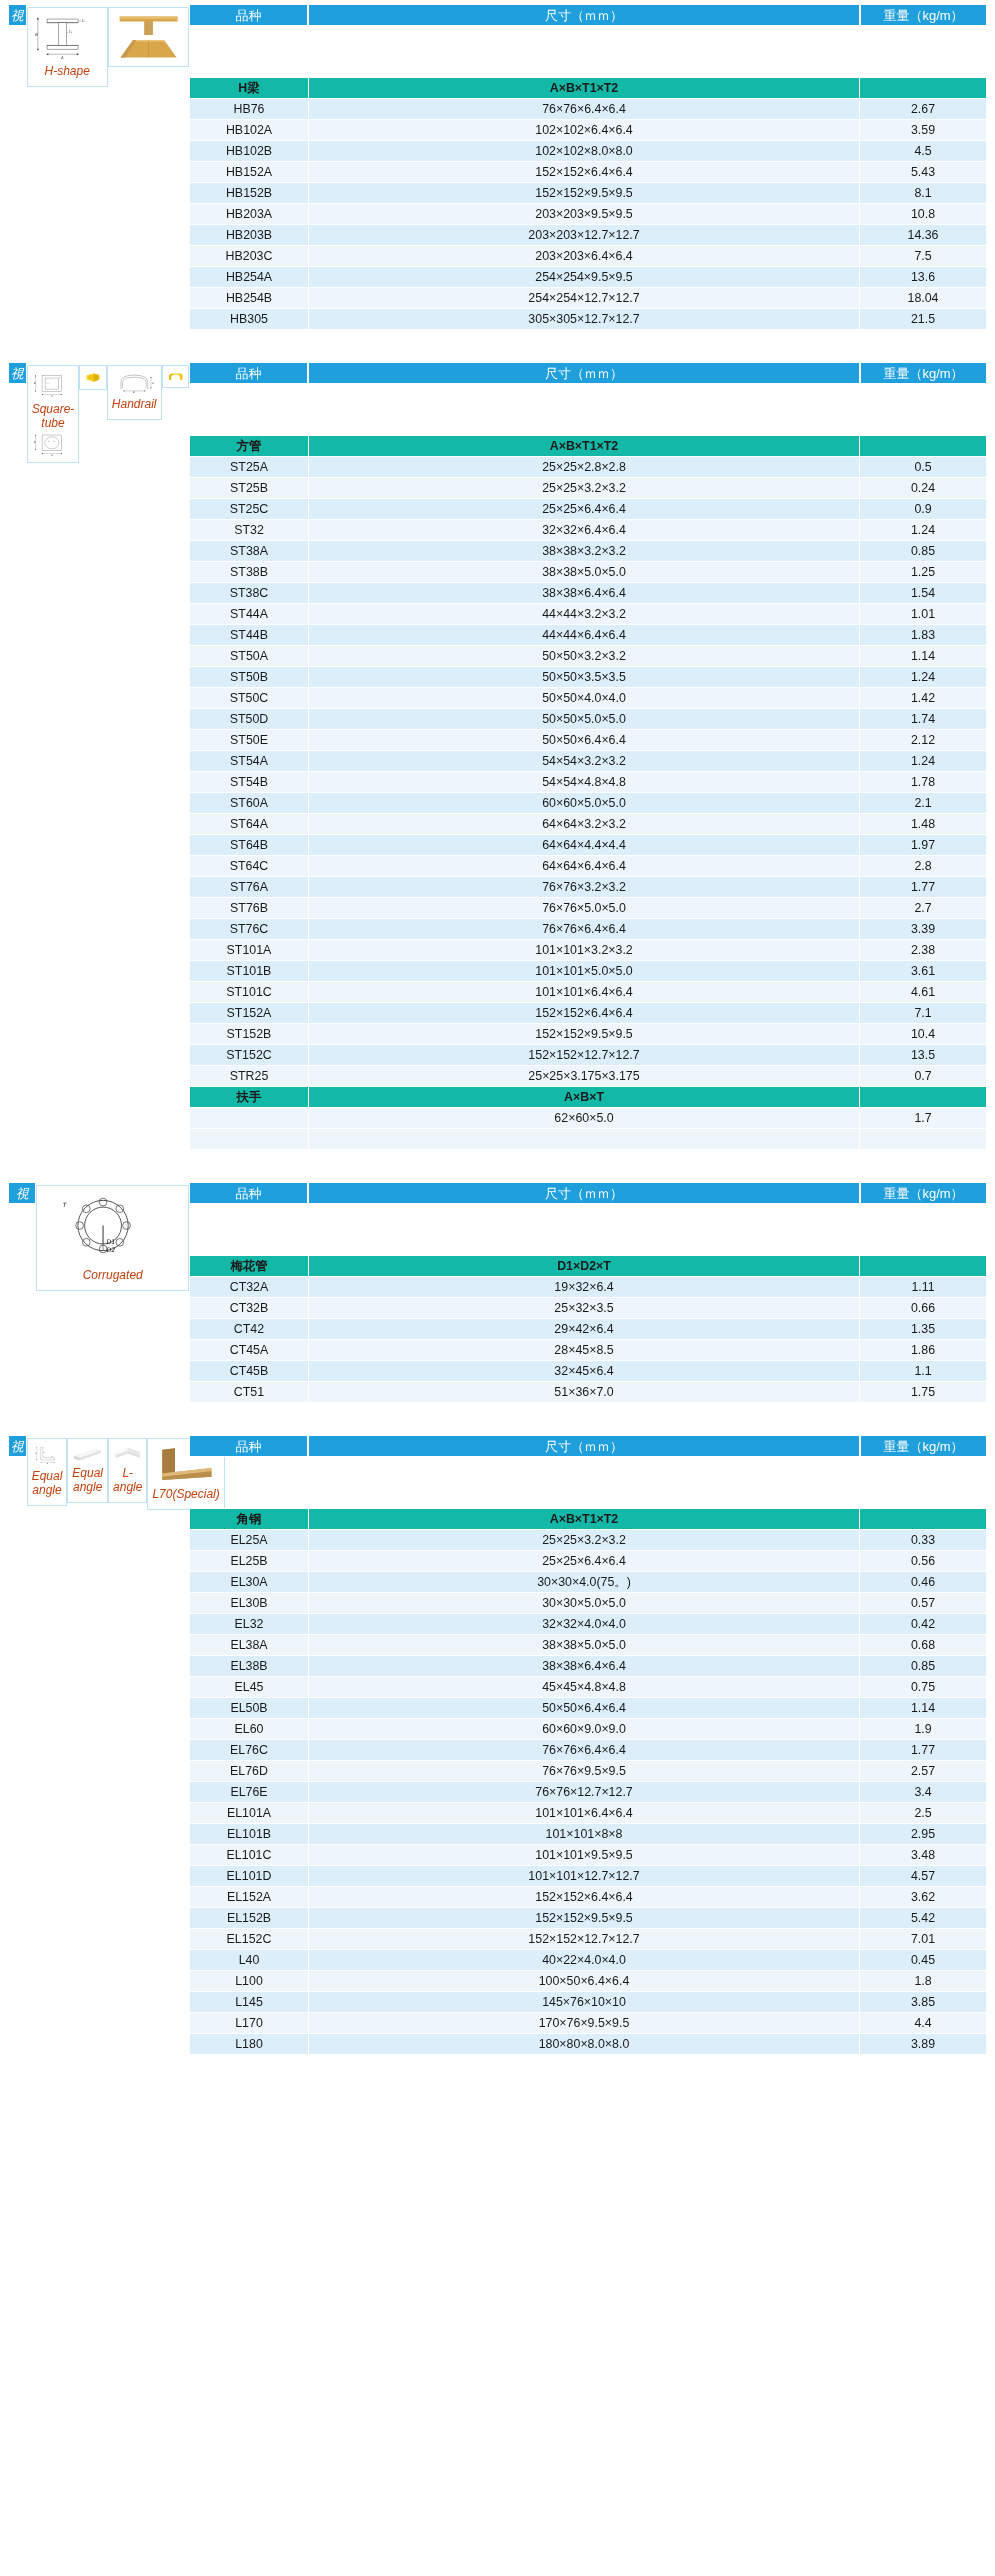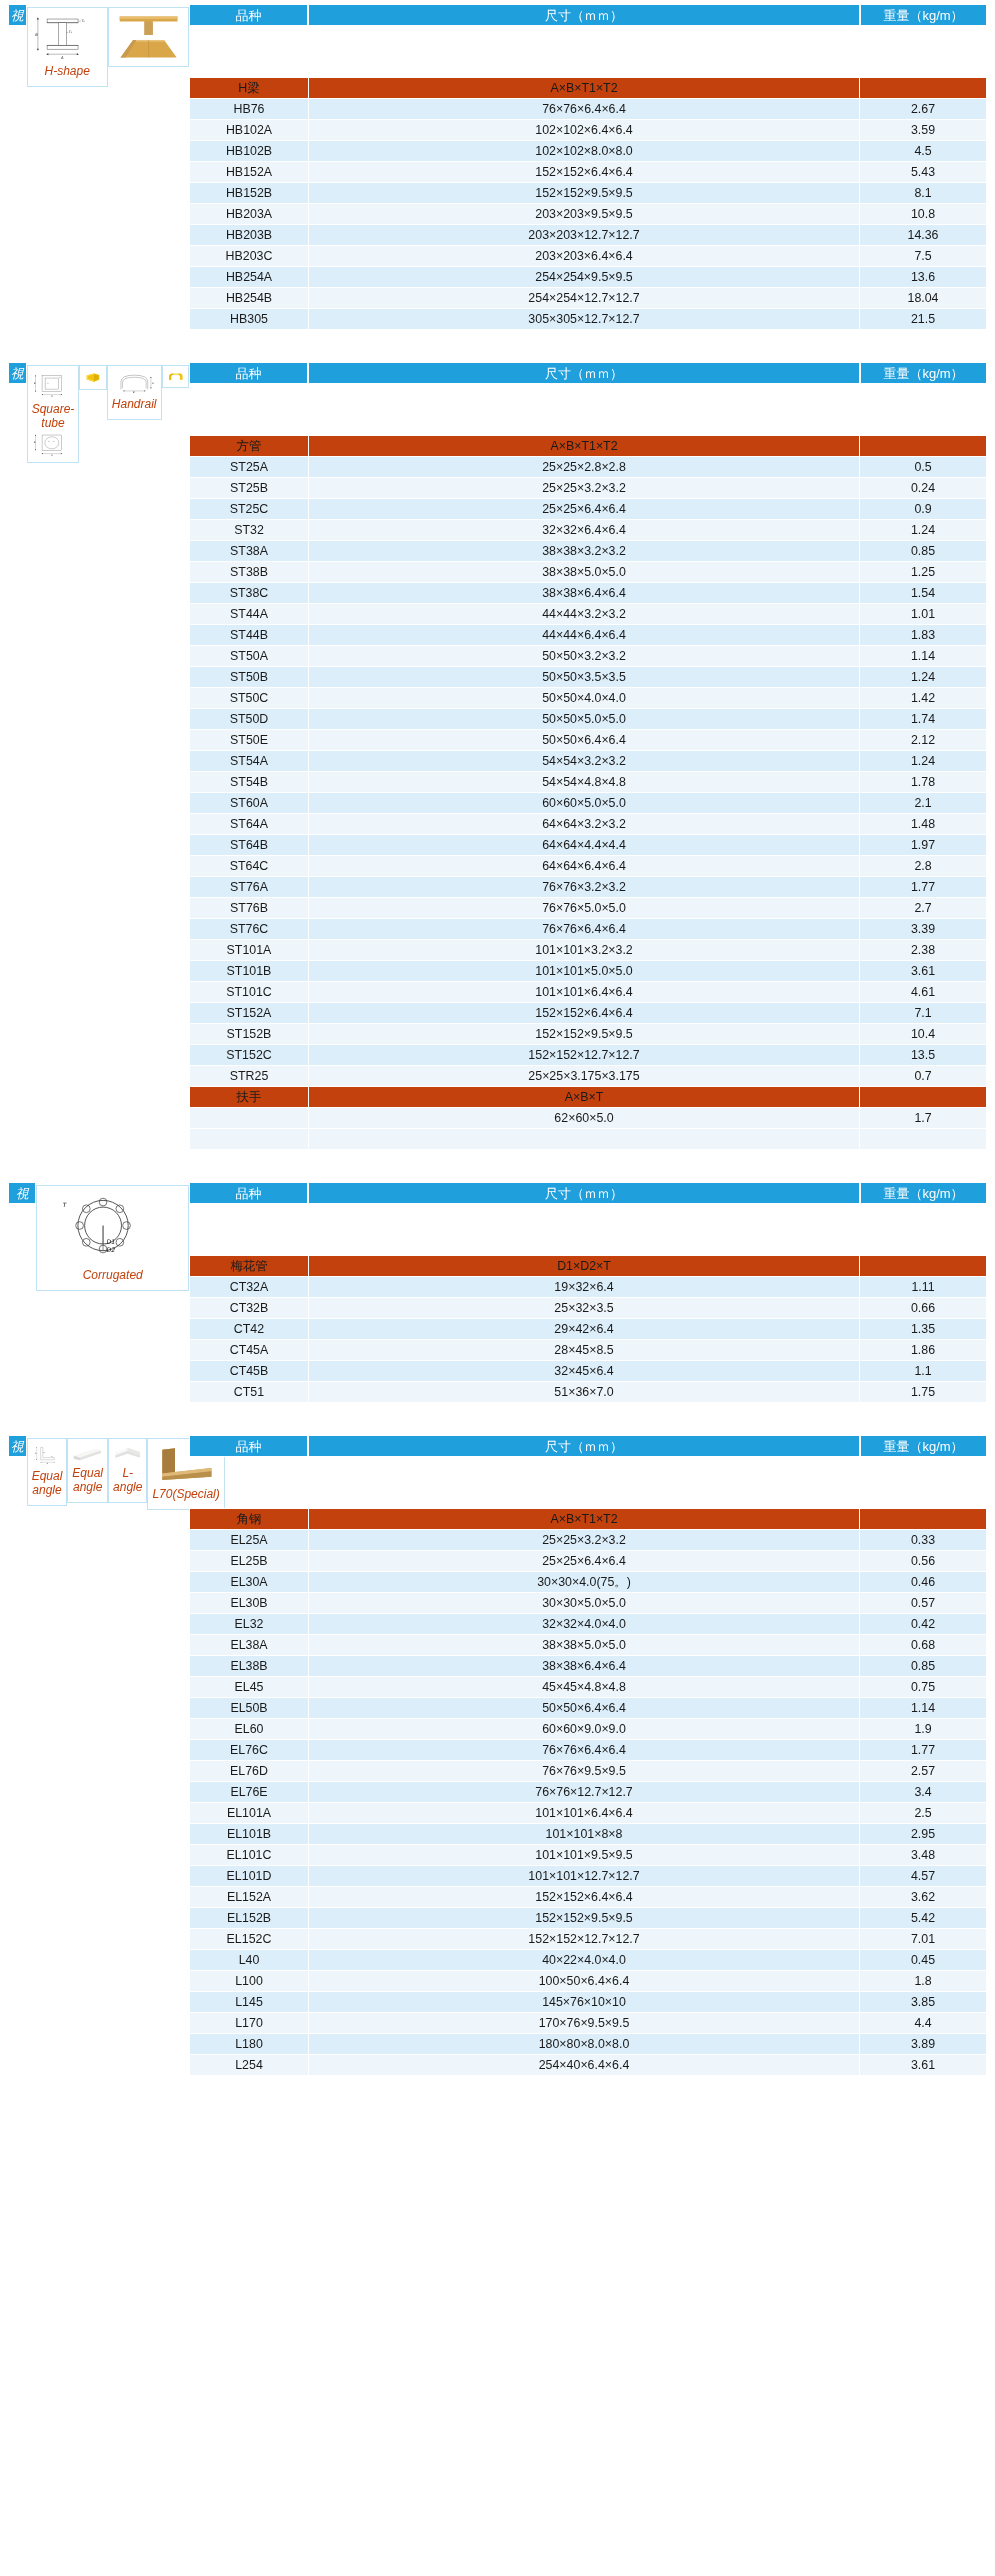--- a/index.html
+++ b/index.html
@@ -77,21 +77,21 @@
     height: 21px;
     text-align: center;
     font-size: 12.4px;
     border: 1px solid #ffffff;
     padding: 0 2px;
     white-space: nowrap;
     overflow: hidden;
   }
   tr.odd td { background: #eef6fb; }
   tr.even td { background: #dceefa; }
-  tr.grp td { background: #c2410c; font-weight: normal; margin-left: 46px; }
+  tr.grp td { background: #14b8a6; font-weight: bold; margin-left: 46px; }
   tr.blank td { background: #eef6fb; }
   .c-kind { width: 119px; }
   .c-weight { width: 127px; }
 
   .spacer { height: 3px; }
 </style>
 </head>
 <body>
 
 <div class="page">
@@ -731,24 +731,19 @@
             <tr class="odd">
               <td class="c-kind">L170</td>
               <td>170×76×9.5×9.5</td>
               <td class="c-weight">4.4</td>
             </tr>
             <tr class="even">
               <td class="c-kind">L180</td>
               <td>180×80×8.0×8.0</td>
               <td class="c-weight">3.89</td>
             </tr>
-            <tr class="odd">
-              <td class="c-kind">L254</td>
-              <td>254×40×6.4×6.4</td>
-              <td class="c-weight">3.61</td>
-            </tr>
           </tbody>
         </table>
     </div>
   </div>
 
 </div>
 
 
 </body></html>

